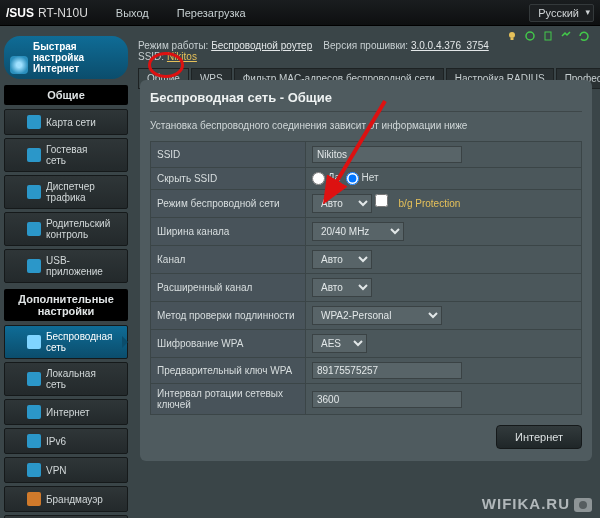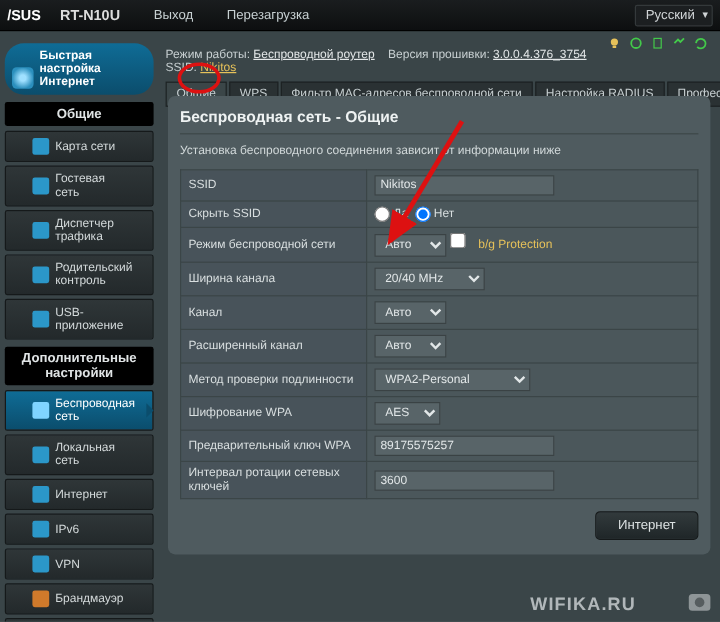--- a/index.html
+++ b/index.html
@@ -1,19 +1,19 @@
 <!DOCTYPE html>
 <html><head>
 <meta charset="utf-8">
 <style>
   * { box-sizing: border-box; margin: 0; padding: 0; }
   body { font-family: Arial, sans-serif; font-size: 11px; background: #3a4548; color: #cfd6d8; width: 600px; height: 518px; overflow: hidden; position: relative; }
   .topbar { height: 26px; background: linear-gradient(#1a1d1f,#0d0f10); display: flex; align-items: center; padding: 0 6px; border-bottom: 1px solid #000; }
   .logo { font-weight: bold; color: #fff; font-size: 12px; letter-spacing: 0; }
-  .logo-model { color: #ddd; font-weight: bold; margin-left: 16px; font-size: 12px; }
+  .logo-model { color: #ddd; font-weight: normal; margin-left: 4px; font-size: 12px; }
   .toplink { color: #c7d0d2; margin-left: 28px; font-size: 11px; cursor: pointer; }
   .lang { margin-left: auto; background: #1c1f21; color: #d0d4d6; padding: 2px 14px 2px 8px; border: 1px solid #34393b; border-radius: 2px; font-size: 11px; cursor: pointer; position: relative; }
   .lang::after { content:"▾"; position:absolute; right:3px; top:2px; font-size:9px; }
   .header2 { padding: 14px 8px 2px 138px; font-size: 10px; color: #c7cfd1; position: relative; }
   .header2 a { color: #e3e7e8; text-decoration: underline; }
   .header2 .icons { position: absolute; right: 10px; top: 4px; display: flex; gap: 6px; }
   .hicon { width: 12px; height: 12px; }
   .tabrow { margin-left: 138px; margin-top: 4px; display: flex; gap: 2px; padding-right: 8px; }
   .tab { background: #2a3133; color: #c7cfd1; padding: 4px 8px; font-size: 10px; border: 1px solid #1d2223; cursor: pointer; white-space: nowrap; }
   .tab.active { background: #3b4648; }
@@ -36,21 +36,21 @@
   table.form td.lbl { width: 155px; background: #48535a; }
   input[type=text], select { background: #586468; border: 1px solid #3a4244; color: #e2e7e8; font-size: 10px; padding: 2px 4px; }
   input[type=text] { width: 150px; }
   select { width: 92px; }
   .wide { width: 130px; }
   .radio { vertical-align: middle; }
   .bgp { color: #e6c15a; margin-left: 8px; font-size: 10px; }
   .applyrow { text-align: right; padding-top: 10px; }
   .apply { background: linear-gradient(#323a3c,#1f2628); color: #dce1e2; border: 1px solid #15191a; padding: 5px 18px; border-radius: 4px; font-size: 11px; cursor: pointer; }
   .arrow { position: absolute; left: 230px; top: 96px; pointer-events:none; }
-  .watermark { position: absolute; right: 8px; bottom: 6px; color: #c6ccce; font-size: 15px; font-weight: bold; letter-spacing: 1px; opacity: .85; display:flex; align-items:flex-start;gap:40px; }
+  .watermark { position: absolute; right: 8px; bottom: 6px; color: #c6ccce; font-size: 15px; font-weight: bold; letter-spacing: 1px; opacity: .85; display:flex; align-items:flex-end; }
   .watermark .camic { width:18px; height:14px; background:#9da3a5; border-radius:3px; margin-left:4px; position:relative; }
   .watermark .camic::before { content:""; position:absolute; width:8px; height:8px; background:#5b6264; border-radius:50%; left:5px; top:3px; }
 </style>
 </head>
 <body>
 
 <div class="topbar">
   <span class="logo">/SUS</span>
   <span class="logo-model">RT-N10U</span>
   <span class="toplink">Выход</span>

